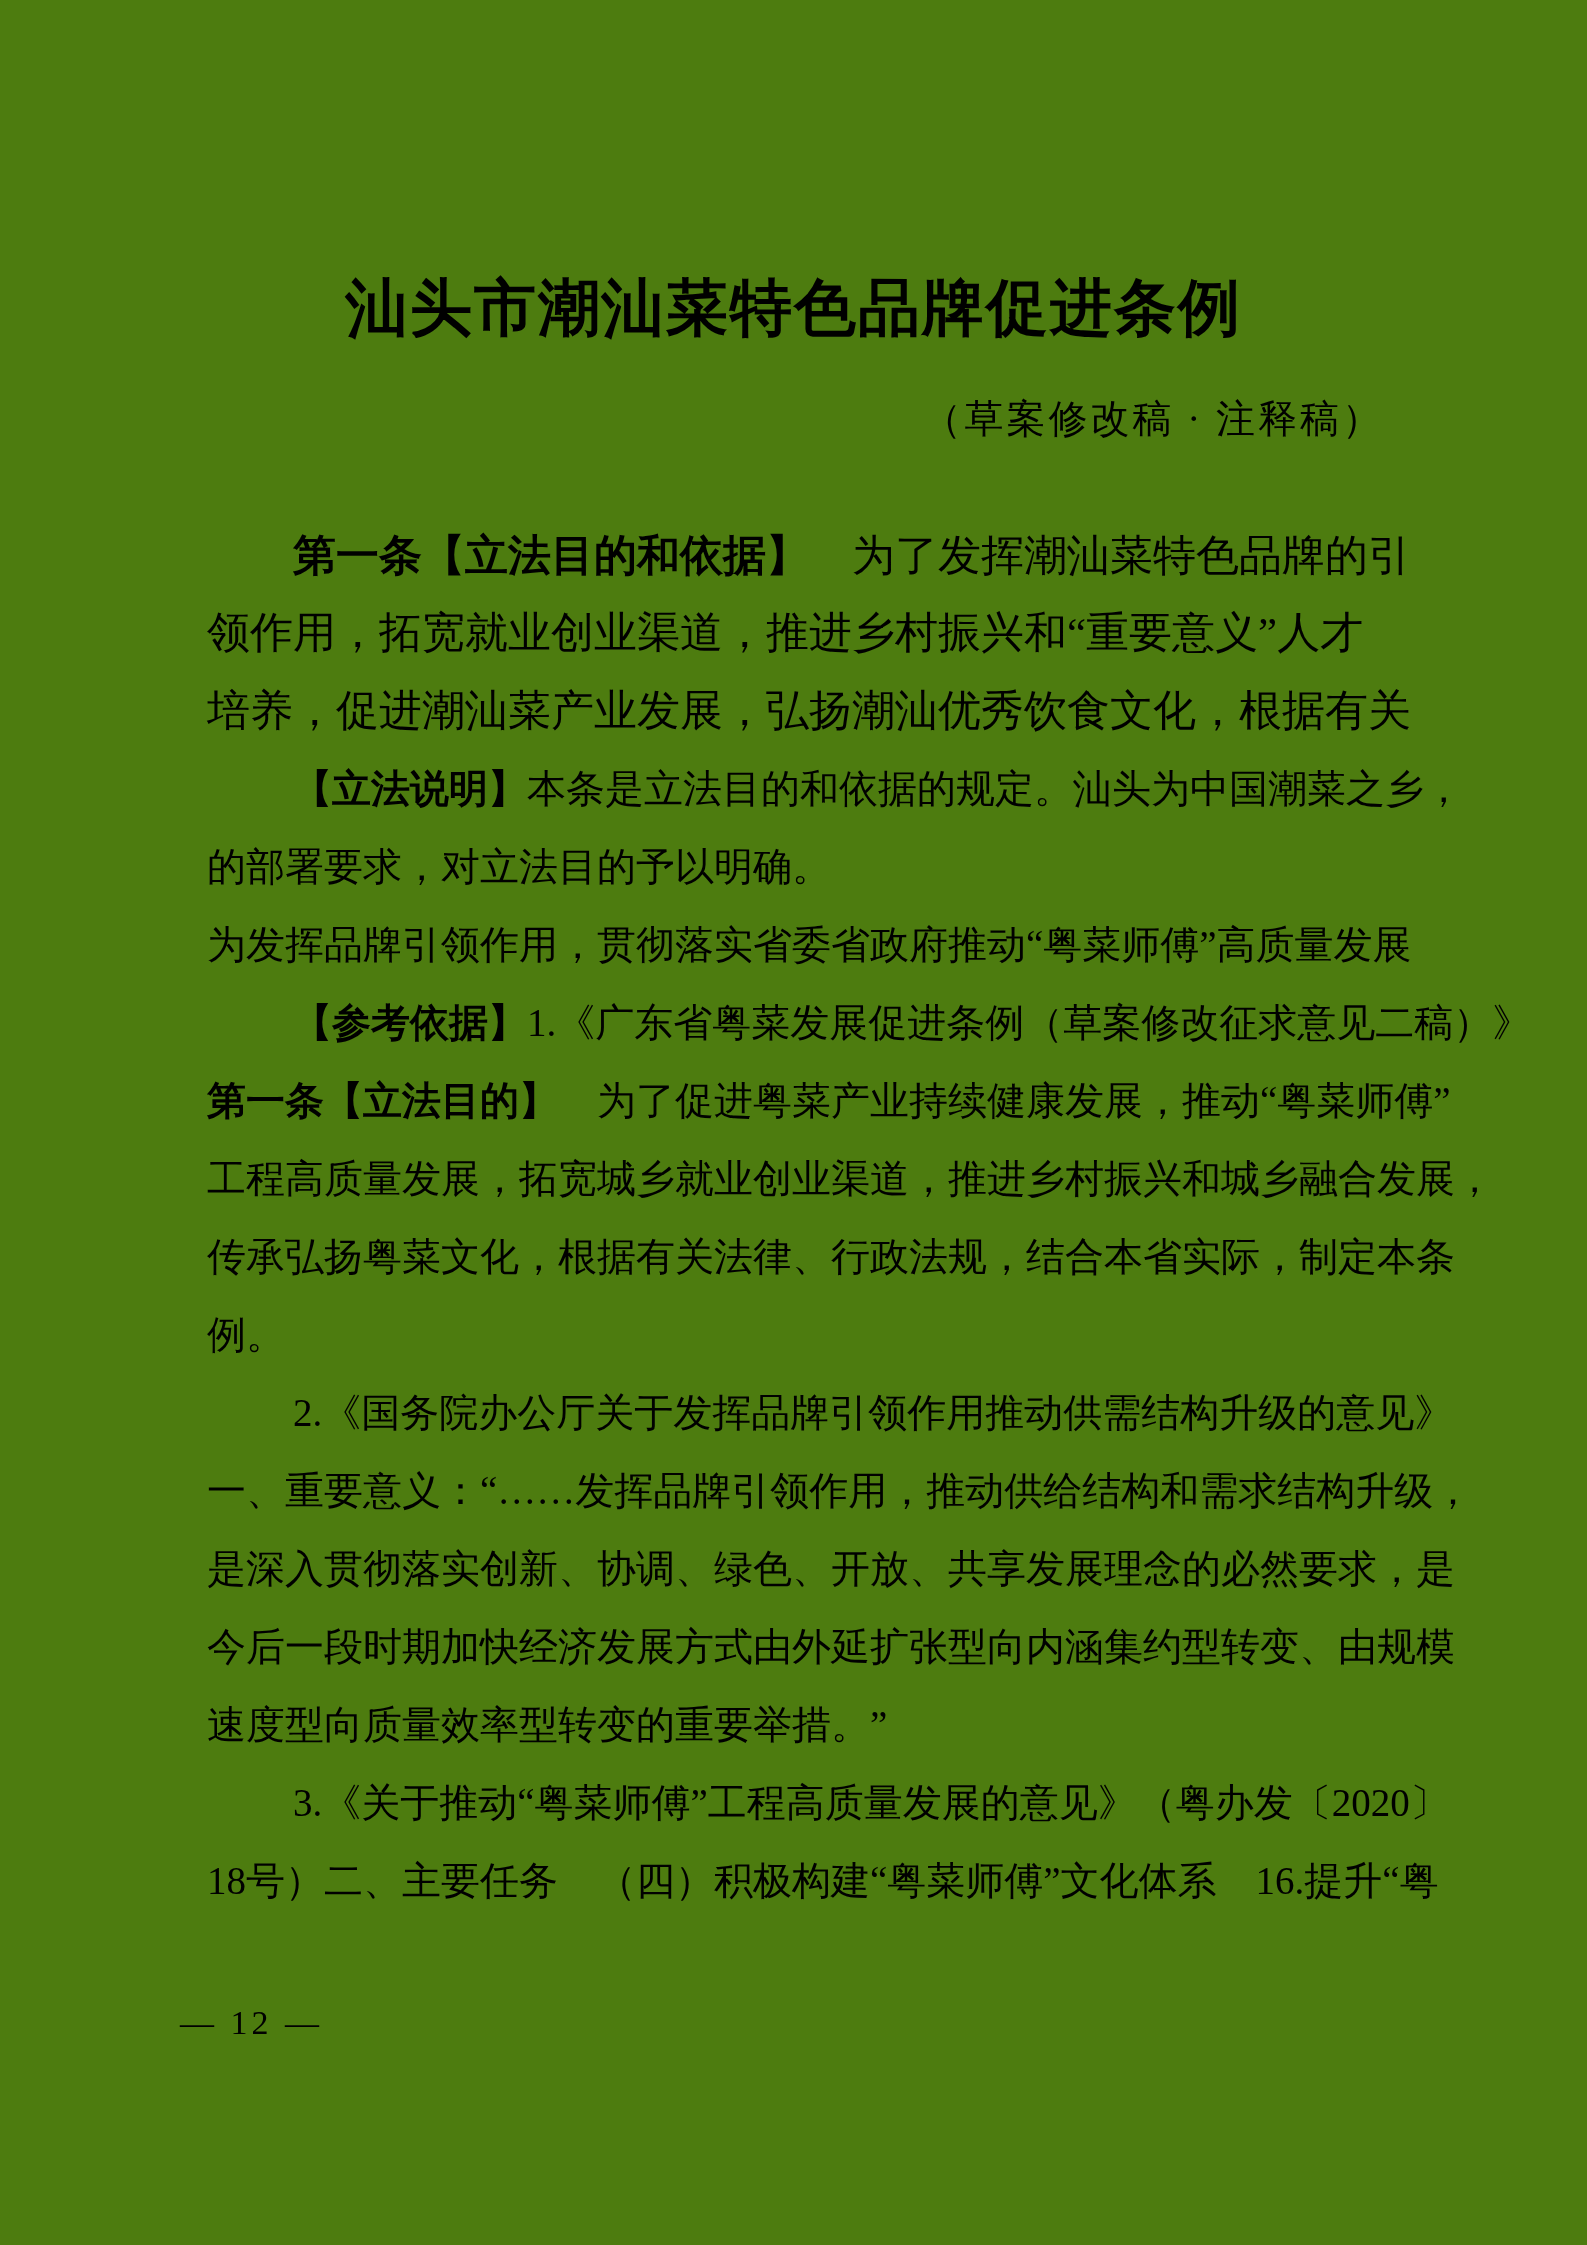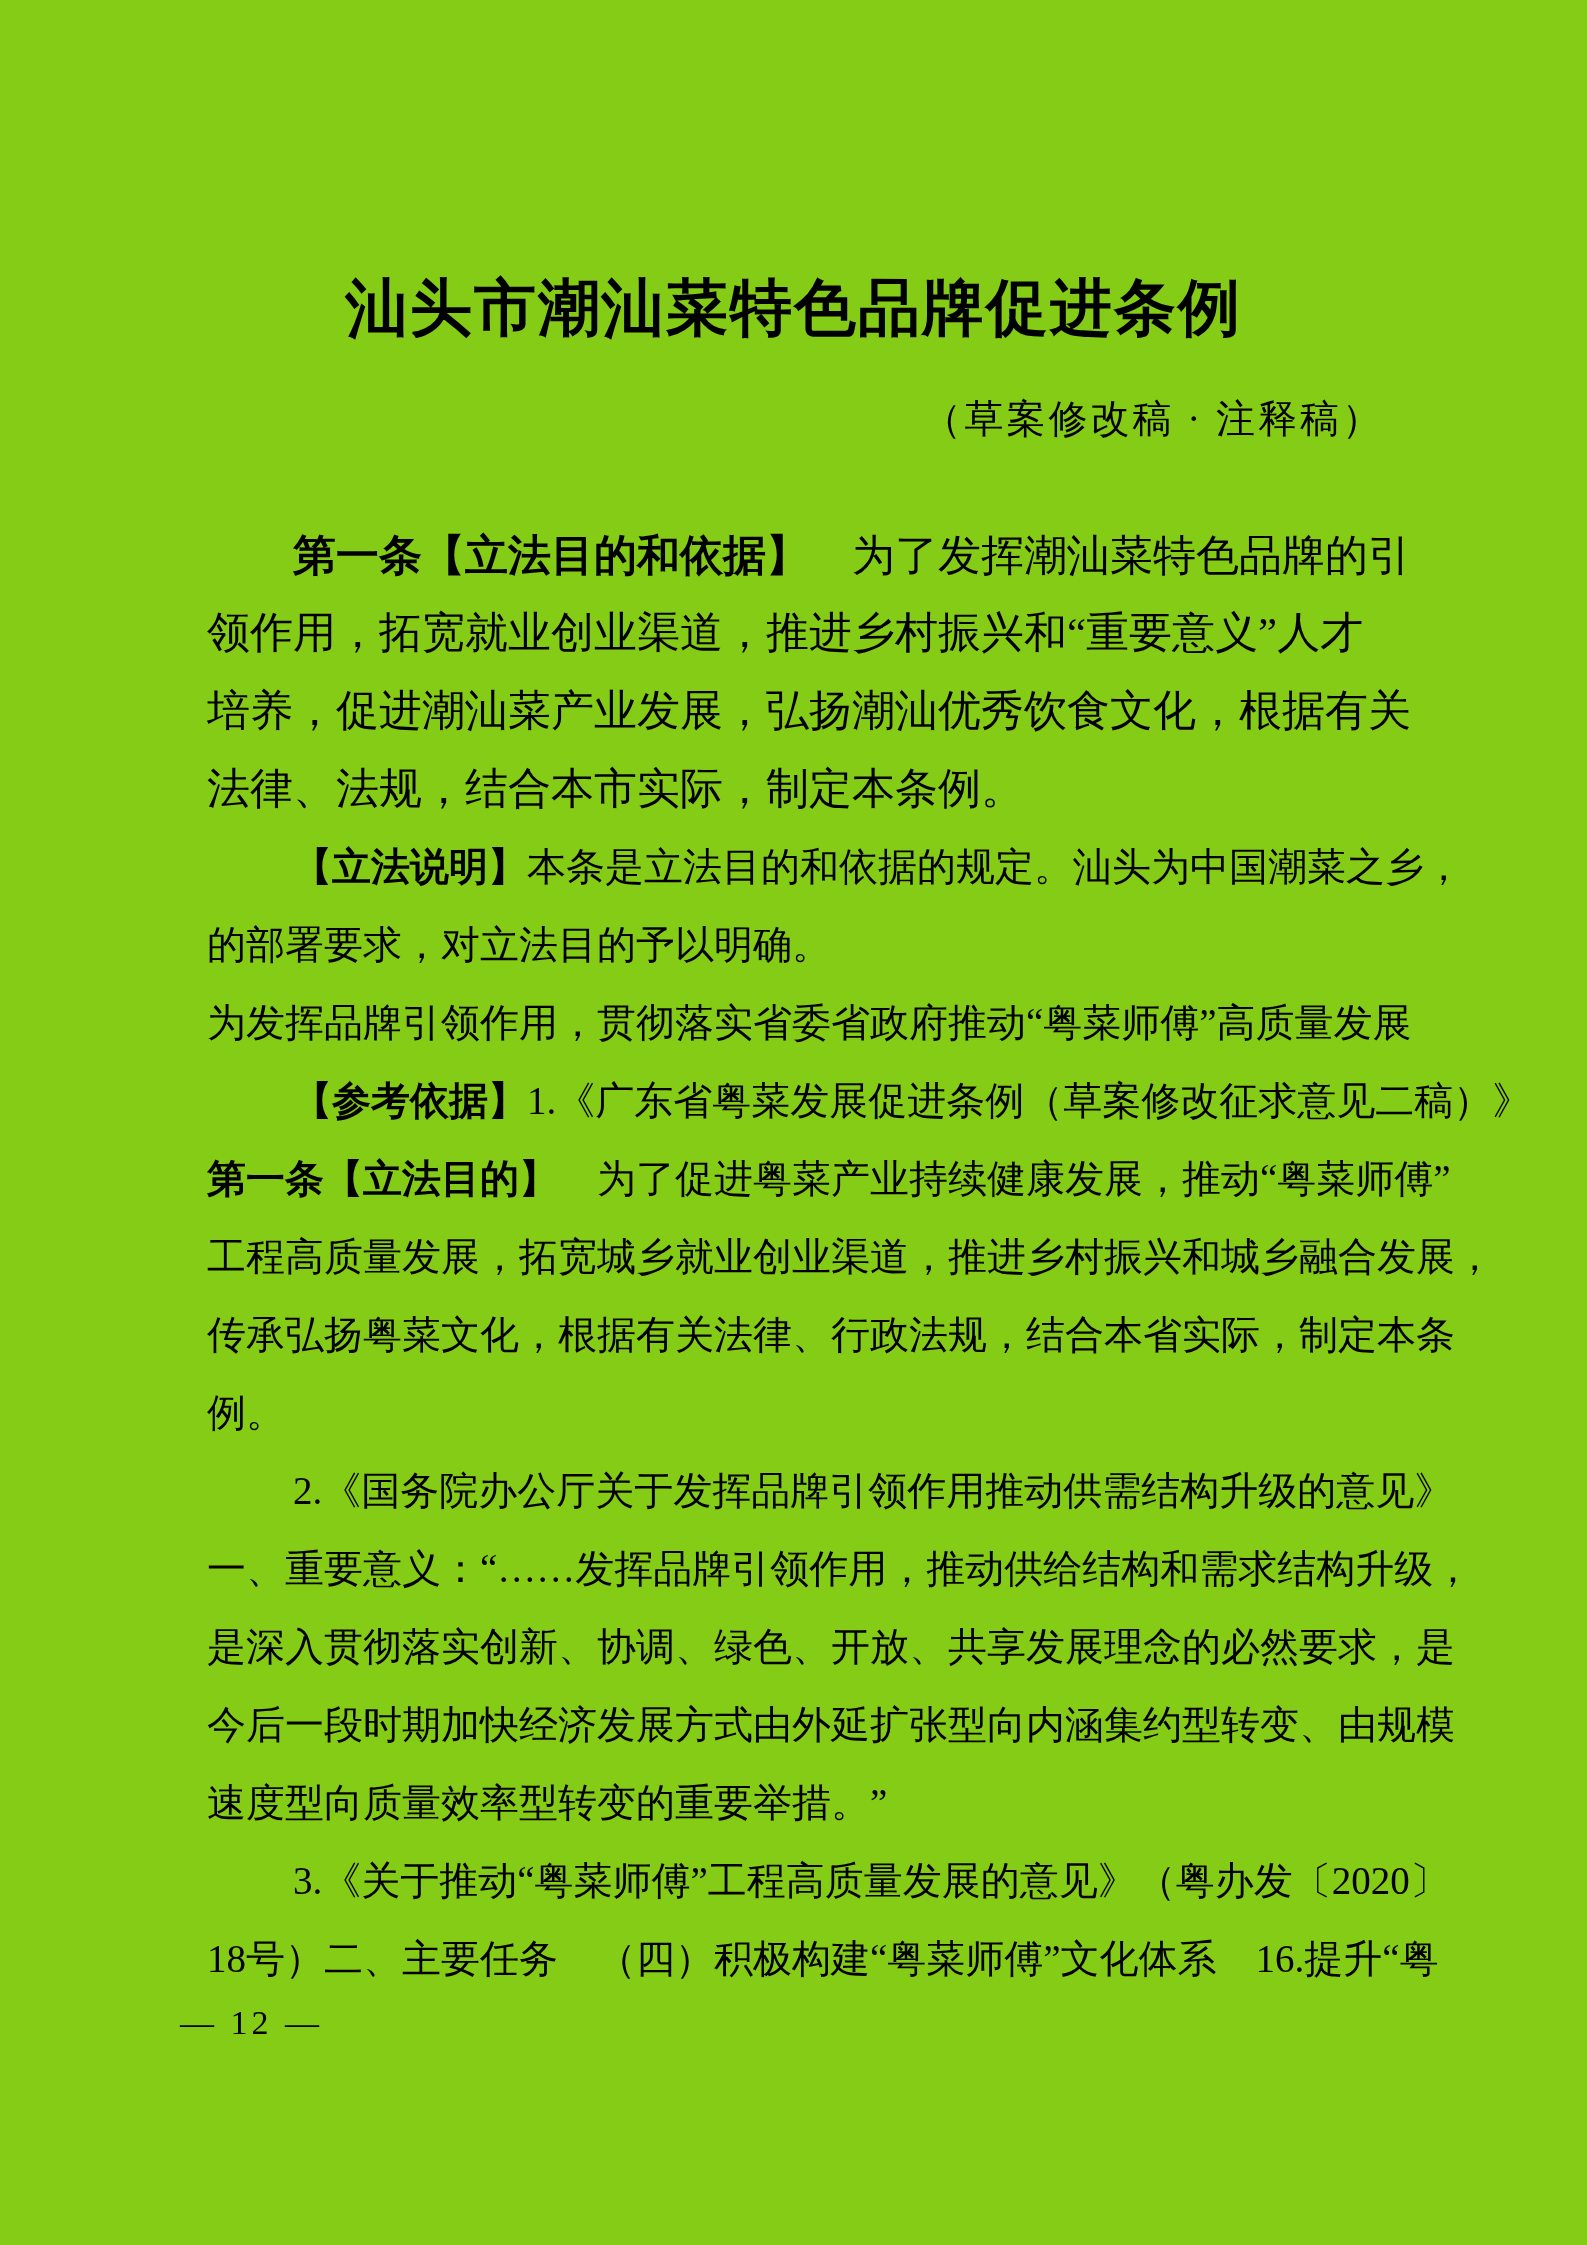--- a/index.html
+++ b/index.html
@@ -1,20 +1,20 @@
 <!DOCTYPE html>
 <html><head>
 <meta charset="utf-8">
 <style>
   html,body { margin:0; padding:0; background:#ffffff; }
   .page {
     position: relative;
     width: 1587px;
     height: 2245px;
-    background: #84cc16;
+    background: #4d7c0f;
     color: #000000;
     font-family: "Liberation Serif", "DejaVu Serif", serif;
     overflow: hidden;
   }
   .doc-title {
     position: absolute;
     top: 266px;
     left: 204px;
     width: 1180px;
     text-align: center;
@@ -70,21 +70,20 @@
   <div class="doc-subtitle">（草案修改稿 · 注释稿）</div>
 
   <div class="body-text">
 
     <div class="line fs indent"><span class="seg hei">第一条【立法目的和依据】</span><span class="seg">　为了发挥潮汕菜特色品牌的引</span></div>
 
     <div class="line fs"><span class="seg">领作用，拓宽就业创业渠道，推进乡村振兴和“重要意义”人才</span></div>
 
     <div class="line fs"><span class="seg">培养，促进潮汕菜产业发展，弘扬潮汕优秀饮食文化，根据有关</span></div>
 
-    <div class="line fs"><span class="seg">法律、法规，结合本市实际，制定本条例。</span></div>
 
     <div class="line kai indent"><span class="seg hei">【立法说明】</span><span class="seg">本条是立法目的和依据的规定。汕头为中国潮菜之乡，</span></div>
 
     <div class="line kai"><span class="seg">的部署要求，对立法目的予以明确。</span></div>
 
     <div class="line kai"><span class="seg">为发挥品牌引领作用，贯彻落实省委省政府推动“粤菜师傅”高质量发展</span></div>
 
     <div class="line kai indent"><span class="seg hei">【参考依据】</span><span class="seg">1.《广东省粤菜发展促进条例（草案修改征求意见二稿）》</span></div>
 
     <div class="line kai"><span class="seg hei">第一条【立法目的】</span><span class="seg">　为了促进粤菜产业持续健康发展，推动“粤菜师傅”</span></div>

